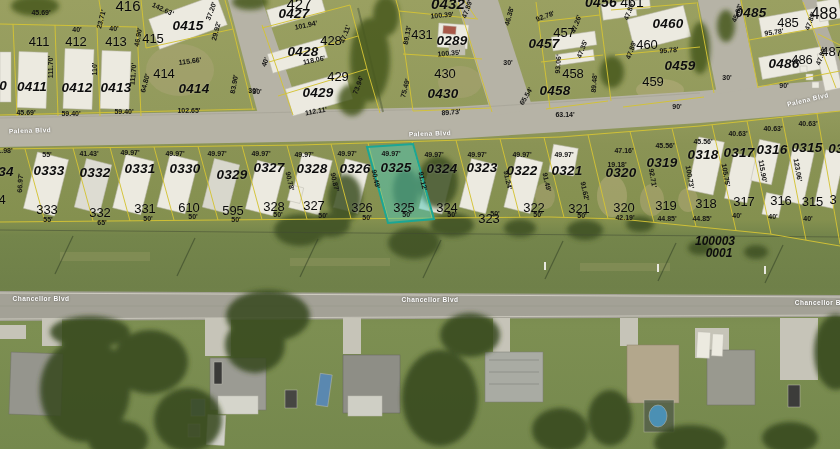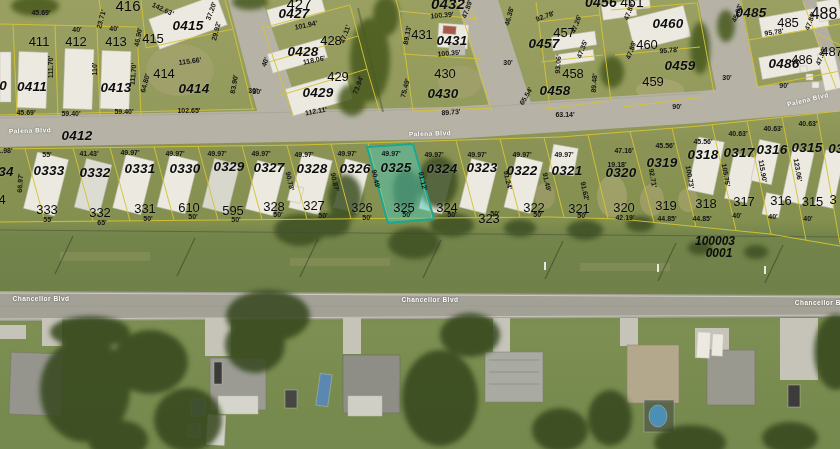--- a/index.html
+++ b/index.html
@@ -202,21 +202,21 @@
 
   <div id="labels">
       <span class="lbl num" style="left: 128px; top: 5px; font-size: 15px;">416</span>
       <span class="lbl lotid" style="left: 188px; top: 26px;">0415</span>
       <span class="lbl num" style="left: 153px; top: 38px;">415</span>
       <span class="lbl num" style="left: 39px; top: 41px;">411</span>
       <span class="lbl num" style="left: 76px; top: 41px;">412</span>
       <span class="lbl num" style="left: 116px; top: 41px;">413</span>
       <span class="lbl num" style="left: 164px; top: 73px;">414</span>
       <span class="lbl lotid" style="left: 32px; top: 87px;">0411</span>
-      <span class="lbl lotid" style="left: 77px; top: 88px; margin-top: 48px;">0412</span>
+      <span class="lbl lotid" style="left: 77px; top: 88px;">0412</span>
       <span class="lbl lotid" style="left: 116px; top: 88px;">0413</span>
       <span class="lbl lotid" style="left: 194px; top: 89px;">0414</span>
       <span class="lbl lotid" style="left: 3px; top: 86px;">0</span>
       <span class="lbl dim" style="left: 41px; top: 12px;">45.69'</span>
       <span class="lbl dim" style="left: 77px; top: 29px;">40'</span>
       <span class="lbl dim" style="left: 114px; top: 28px;">40'</span>
       <span class="lbl dim" style="left: 101px; top: 19px; transform: translate(-50%, -50%) rotate(-75deg);">23.71'</span>
       <span class="lbl dim" style="left: 163px; top: 9px; transform: translate(-50%, -50%) rotate(25deg);">142.63'</span>
       <span class="lbl dim" style="left: 138px; top: 37px; transform: translate(-50%, -50%) rotate(-80deg);">46.90'</span>
       <span class="lbl dim" style="left: 211px; top: 11px; transform: translate(-50%, -50%) rotate(-70deg);">37.20'</span>
@@ -239,21 +239,21 @@
       <span class="lbl lotid" style="left: 303px; top: 52px;">0428</span>
       <span class="lbl dim" style="left: 314px; top: 60px; transform: translate(-50%, -50%) rotate(-12deg);">118.06'</span>
       <span class="lbl num" style="left: 338px; top: 76px;">429</span>
       <span class="lbl lotid" style="left: 318px; top: 93px;">0429</span>
       <span class="lbl dim" style="left: 316px; top: 111px; transform: translate(-50%, -50%) rotate(-10deg);">112.11'</span>
       <span class="lbl dim" style="left: 265px; top: 62px; transform: translate(-50%, -50%) rotate(-70deg);">40'</span>
       <span class="lbl dim" style="left: 257px; top: 91px;">30'</span>
       <span class="lbl dim" style="left: 345px; top: 34px; transform: translate(-50%, -50%) rotate(-70deg);">47.11'</span>
       <span class="lbl dim" style="left: 358px; top: 85px; transform: translate(-50%, -50%) rotate(-70deg);">73.94'</span>
       <span class="lbl num" style="left: 422px; top: 34px;">431</span>
-      <span class="lbl lotid" style="left: 452px; top: 41px;">0431</span>
+      <span class="lbl lotid" style="left: 452px; top: 41px;">0289</span>
       <span class="lbl dim" style="left: 442px; top: 15px; transform: translate(-50%, -50%) rotate(-5deg);">100.39'</span>
       <span class="lbl dim" style="left: 449px; top: 53px; transform: translate(-50%, -50%) rotate(-5deg);">100.35'</span>
       <span class="lbl num" style="left: 425px; top: 73px; margin-left: 20px;">430</span>
       <span class="lbl lotid" style="left: 443px; top: 94px;">0430</span>
       <span class="lbl dim" style="left: 451px; top: 112px; transform: translate(-50%, -50%) rotate(-5deg);">89.73'</span>
       <span class="lbl dim" style="left: 405px; top: 88px; transform: translate(-50%, -50%) rotate(-75deg);">75.49'</span>
       <span class="lbl dim" style="left: 407px; top: 35px; transform: translate(-50%, -50%) rotate(-80deg);">89.13'</span>
       <span class="lbl lotid" style="left: 448px; top: 3px; font-size: 15px;">0432</span>
       <span class="lbl dim" style="left: 467px; top: 9px; transform: translate(-50%, -50%) rotate(-70deg);">47.89'</span>
       <span class="lbl dim" style="left: 509px; top: 16px; transform: translate(-50%, -50%) rotate(-75deg);">46.38'</span>
@@ -297,21 +297,21 @@
       <span class="lbl street" style="left: 41px; top: 299px;">Chancellor Blvd</span>
       <span class="lbl street" style="left: 430px; top: 300px;">Chancellor Blvd</span>
       <span class="lbl street" style="left: 821px; top: 303px;">Chancellor Blv</span>
       <span class="lbl plss" style="left: 715px; top: 241px;">100003</span>
       <span class="lbl plss" style="left: 719px; top: 253px;">0001</span>
       <span class="lbl lotid" style="left: 6px; top: 172px;">34</span>
       <span class="lbl lotid" style="left: 49px; top: 171px;">0333</span>
       <span class="lbl lotid" style="left: 95px; top: 173px;">0332</span>
       <span class="lbl lotid" style="left: 140px; top: 169px;">0331</span>
       <span class="lbl lotid" style="left: 185px; top: 169px;">0330</span>
-      <span class="lbl lotid" style="left: 229px; top: 167px;">0329</span>
+      <span class="lbl lotid" style="left: 229px; top: 175px; padding-left: 6px;">0329</span>
       <span class="lbl lotid" style="left: 269px; top: 168px;">0327</span>
       <span class="lbl lotid" style="left: 312px; top: 169px;">0328</span>
       <span class="lbl lotid" style="left: 355px; top: 169px;">0326</span>
       <span class="lbl lotid" style="left: 396px; top: 168px;">0325</span>
       <span class="lbl lotid" style="left: 442px; top: 169px;">0324</span>
       <span class="lbl lotid" style="left: 482px; top: 168px;">0323</span>
       <span class="lbl lotid" style="left: 522px; top: 171px;">0322</span>
       <span class="lbl lotid" style="left: 567px; top: 171px;">0321</span>
       <span class="lbl lotid" style="left: 621px; top: 173px;">0320</span>
       <span class="lbl lotid" style="left: 662px; top: 163px;">0319</span>

